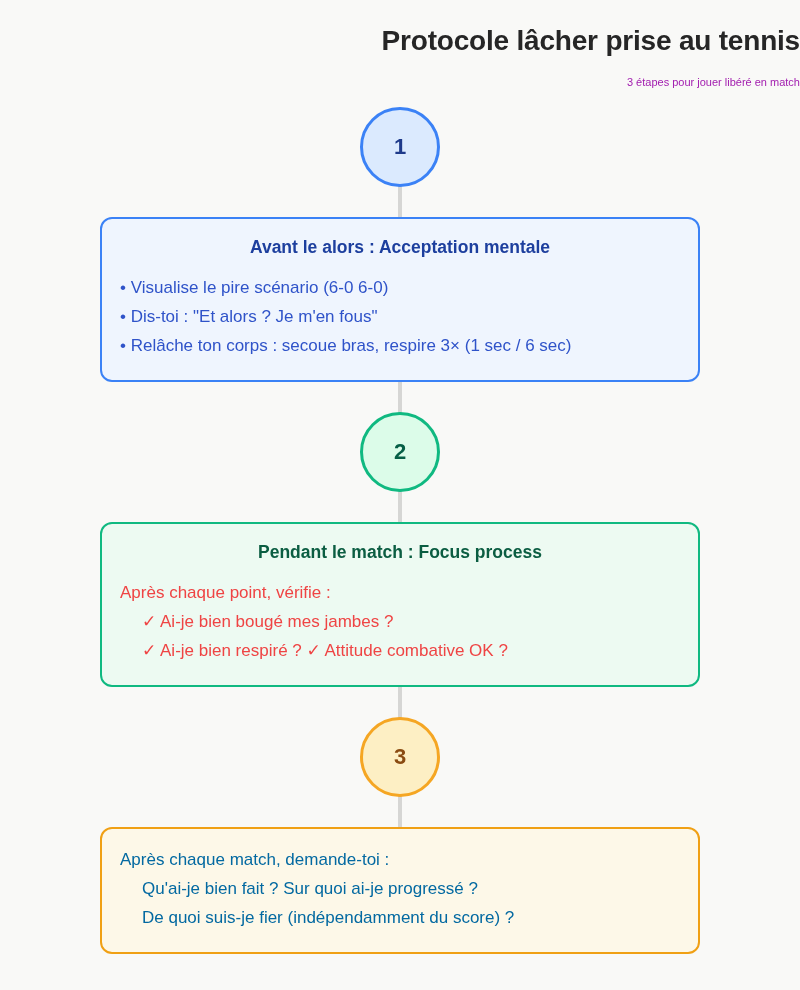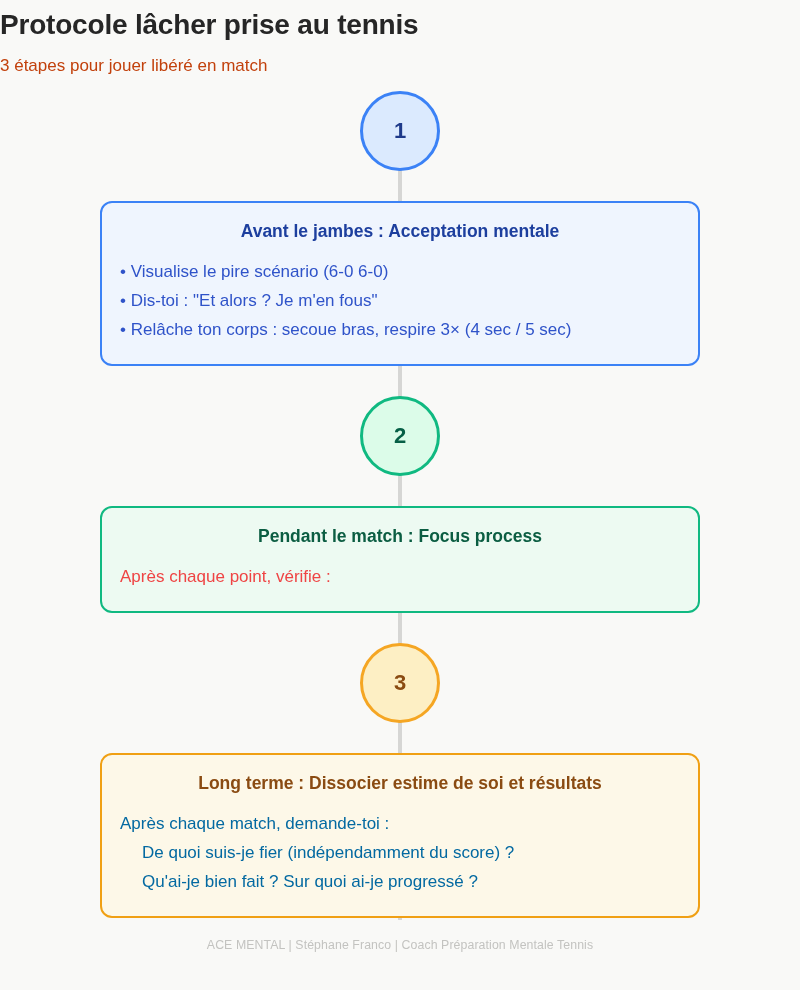--- a/index.html
+++ b/index.html
@@ -12,33 +12,33 @@
   body {
     background: #f9f9f7;
     font-family: "Liberation Sans", sans-serif;
     position: relative;
     overflow: hidden;
   }
 
   
   .header {
     width: 100%;
-    padding-top: 6px;
-    text-align: left;
+    padding-top: 22px;
+    text-align: right;
   }
   .page-title {
     font-size: 28px;
     font-weight: bold;
     color: #262626;
     letter-spacing: -0.2px;
     line-height: 38px;
   }
   .page-subtitle {
-    font-size: 17px;
-    color: #c2410c;
+    font-size: 11px;
+    color: #a21caf;
     margin-top: 12px;
     line-height: 20px;
   }
 
   
   .spine {
     position: absolute;
     left: 398px;
     top: 125px;
     width: 4px;
@@ -167,49 +167,50 @@
 
   <div class="gap-top"></div>
 
   <div class="step-circle blue">
     <span>1</span>
   </div>
 
   <div class="gap-mid"></div>
 
   <div class="card blue">
-    <div class="card-title">Avant le jambes : Acceptation mentale</div>
+    <div class="card-title">Avant le alors : Acceptation mentale</div>
     <div class="card-line">• Visualise le pire scénario (6-0 6-0)</div>
     <div class="card-line">• Dis-toi : "Et alors ? Je m'en fous"</div>
-    <div class="card-line">• Relâche ton corps : secoue bras, respire 3× (4 sec / 5 sec)</div>
+    <div class="card-line">• Relâche ton corps : secoue bras, respire 3× (1 sec / 6 sec)</div>
   </div>
 
   <div class="gap-card"></div>
 
   <div class="step-circle green">
     <span>2</span>
   </div>
 
   <div class="gap-mid"></div>
 
   <div class="card green">
     <div class="card-title">Pendant le match : Focus process</div>
     <div class="card-line">Après chaque point, vérifie :</div>
+    <div class="card-line indent">✓  Ai-je bien bougé mes jambes ?</div>
+    <div class="card-line indent">✓  Ai-je bien respiré ? ✓  Attitude combative OK ?</div>
   </div>
 
   <div class="gap-card"></div>
 
   <div class="step-circle amber">
     <span>3</span>
   </div>
 
   <div class="gap-mid"></div>
 
   <div class="card amber">
-    <div class="card-title">Long terme : Dissocier estime de soi et résultats</div>
     <div class="card-line">Après chaque match, demande-toi :</div>
+    <div class="card-line indent">Qu'ai-je bien fait ? Sur quoi ai-je progressé ?</div>
     <div class="card-line indent">De quoi suis-je fier (indépendamment du score) ?</div>
-    <div class="card-line indent">Qu'ai-je bien fait ? Sur quoi ai-je progressé ?</div>
   </div>
 
 </div>
 
 <div class="footer">ACE MENTAL | Stéphane Franco | Coach Préparation Mentale Tennis</div>
 
 </body></html>

